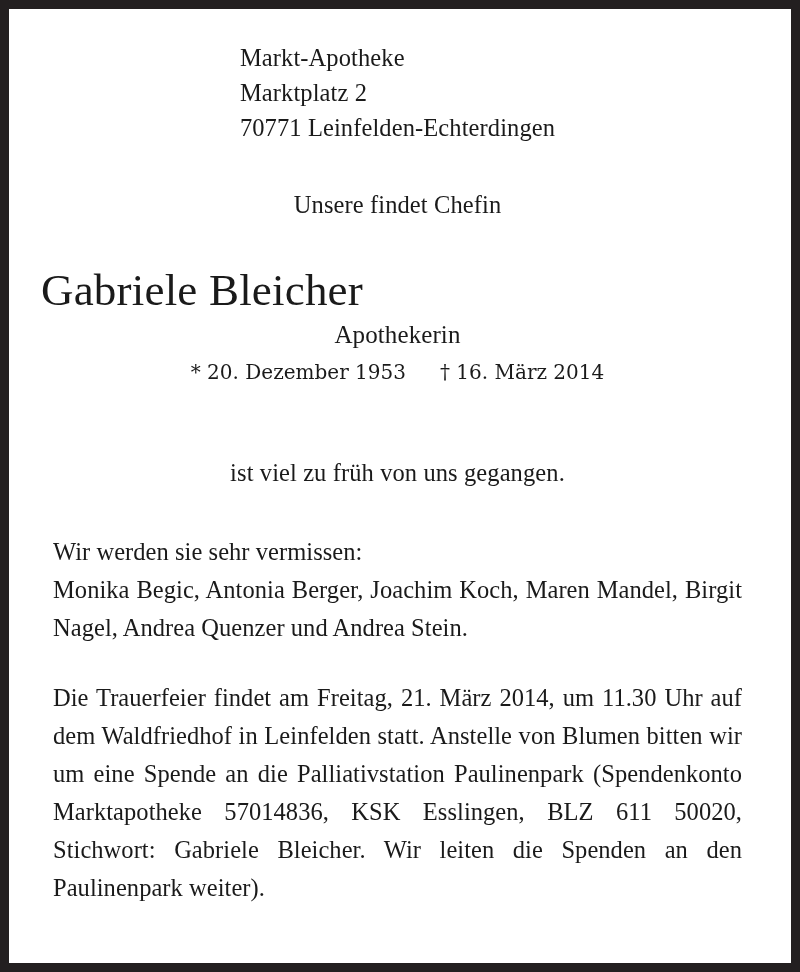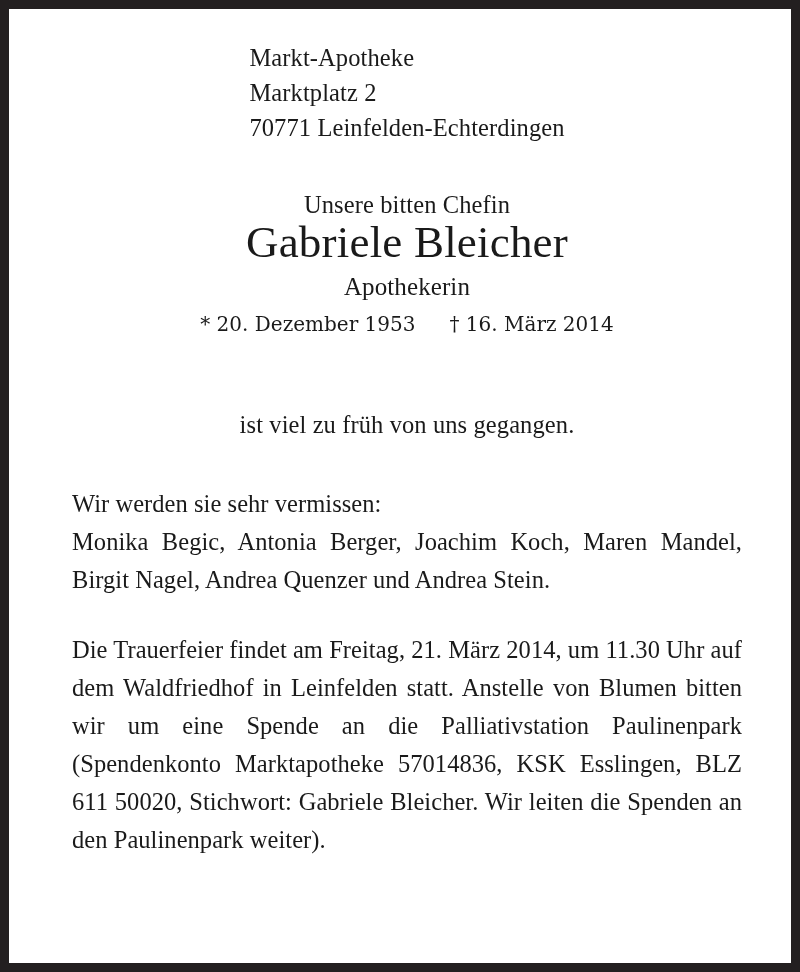--- a/index.html
+++ b/index.html
@@ -23,21 +23,21 @@
     border: 9px solid #231f20;
     background: #ffffff;
     padding: 0;
     position: relative;
   }
 
   .inner {
     box-sizing: border-box;
     width: 100%;
     height: 100%;
-    padding: 24px 37px 0 51px;
+    padding: 24px 37px 0 32px;
   }
 
   
   .sender-block {
     display: flex;
     justify-content: center;
     margin-top: 8px;
   }
   .sender-lines {
     text-align: left;
@@ -52,24 +52,24 @@
   
   .intro {
     text-align: center;
     font-size: 24.5px;
     margin-top: 46px;
     letter-spacing: 0.1px;
   }
 
   
   .name {
-    text-align: center;
     font-size: 45px;
     font-weight: 400;
     line-height: 1.05;
+    margin-top: 48px;
     letter-spacing: 0.2px;
   }
 
   .profession {
     text-align: center;
     font-size: 25px;
     margin-top: 6px;
     letter-spacing: 0.1px;
   }
 
@@ -122,21 +122,21 @@
   <div class="inner">
 
     <div class="sender-block">
       <div class="sender-lines">
         <div class="sender-line">Markt-Apotheke</div>
         <div class="sender-line">Marktplatz 2</div>
         <div class="sender-line">70771 Leinfelden-Echterdingen</div>
       </div>
     </div>
 
-    <div class="intro">Unsere bitten Chefin</div>
+    <div class="intro">Unsere findet Chefin</div>
 
     <div class="name">Gabriele Bleicher</div>
 
     <div class="profession">Apothekerin</div>
 
     <div class="dates">
       <span class="date-birth sym">* 20. Dezember 1953</span><span class="date-death sym">† 16. März 2014</span>
     </div>
 
     <div class="elegy">ist viel zu früh von uns gegangen.</div>

